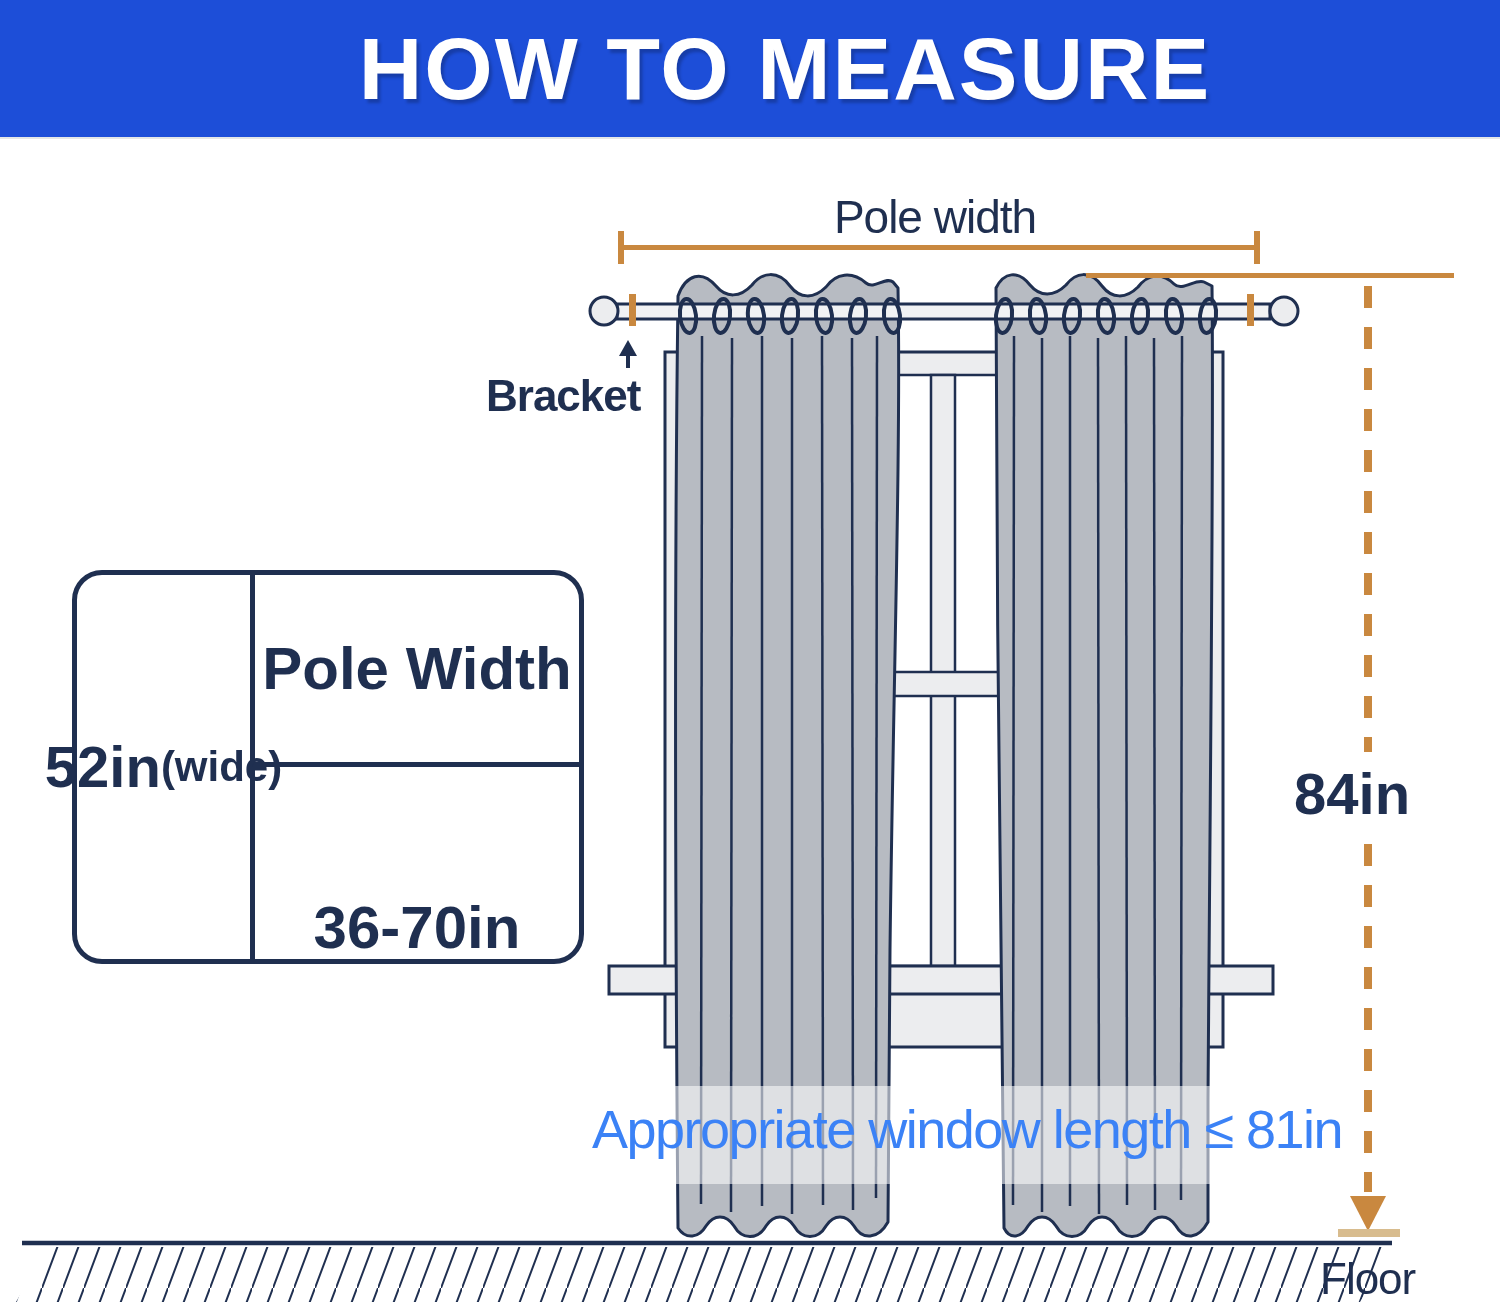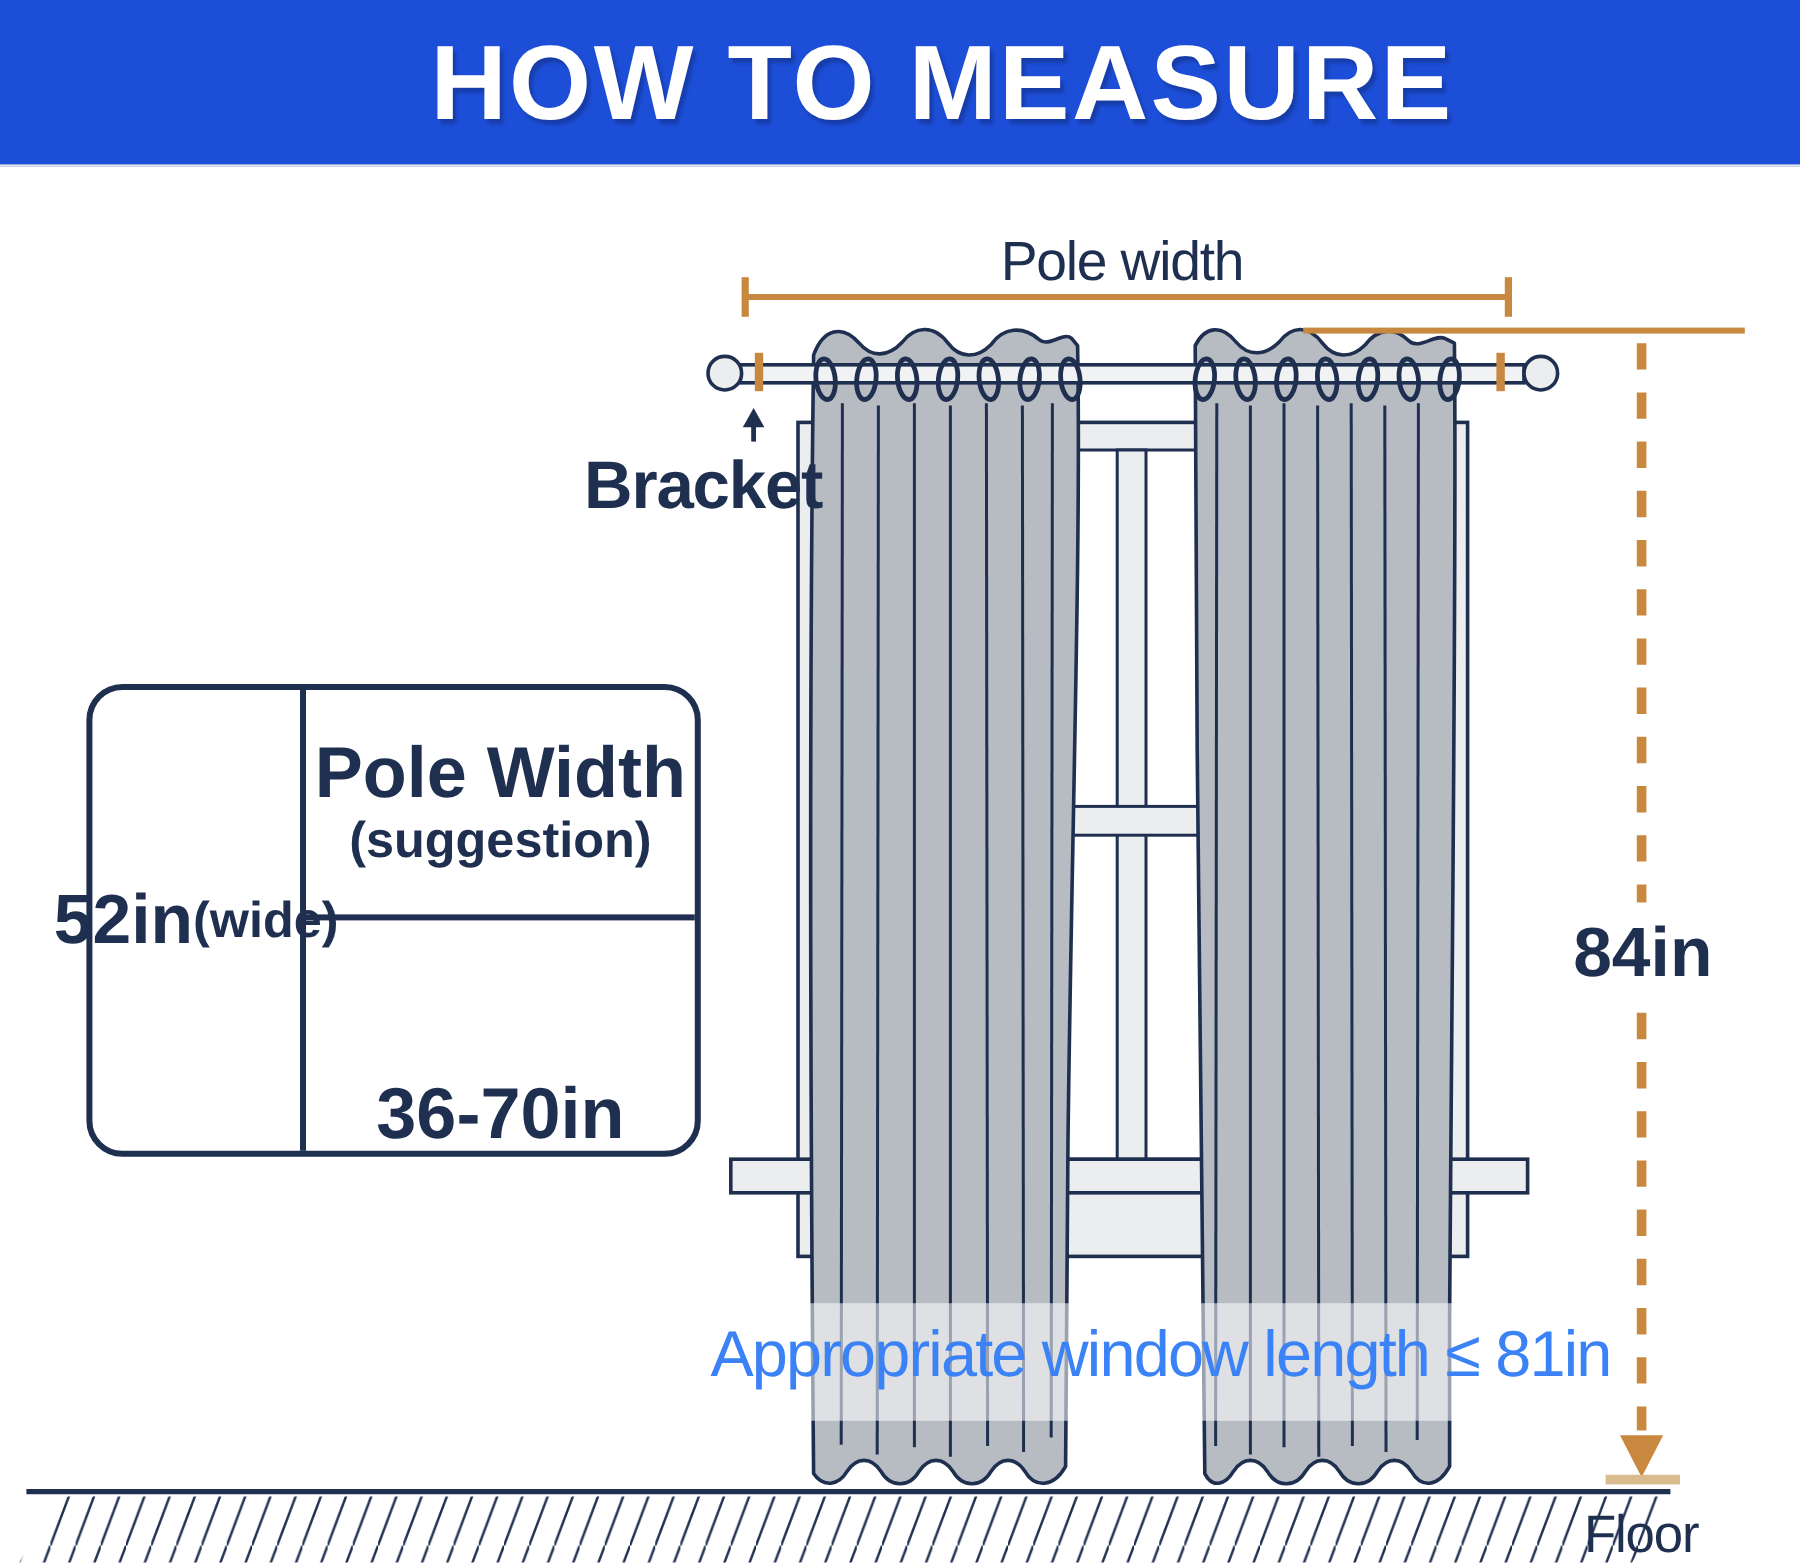--- a/index.html
+++ b/index.html
@@ -11,23 +11,23 @@
   .header{position:absolute;left:0;top:0;width:1500px;height:137px;
           background:#1d4ed8;border-bottom:2px solid #e4e7e7;}
   .header-title{position:absolute;left:70px;right:0;top:0;height:137px;
           line-height:137px;text-align:center;color:#ffffff;font-size:88px;
           font-weight:700;letter-spacing:2px;
           text-shadow:3px 4px 3px rgba(0,0,0,0.22);}
 
   .lbl{position:absolute;white-space:nowrap;}
   .pole-width-label{left:785px;top:190px;width:300px;text-align:center;
           font-size:46px;letter-spacing:-1px;}
-  .bracket-label{left:486px;top:371px;width:200px;text-align:center;
-          font-size:56px;font-weight:600;letter-spacing:-1px;}
-  .dim-84{left:1294px;top:760px;width:150px;text-align:center;
+  .bracket-label{left:486px;top:371px;width:200px;text-align:left;
+          font-size:44px;font-weight:600;letter-spacing:-1px;}
+  .dim-84{left:1294px;top:760px;width:150px;text-align:left;
           font-size:58px;font-weight:700;}
   .window-length-note{left:592px;top:1098px;width:720px;text-align:center;
           font-size:54px;color:#3b82f6;letter-spacing:-1.5px;}
   .floor-label{left:1320px;top:1254px;width:160px;text-align:left;
           font-size:44px;letter-spacing:-1px;}
   .deviation-note{left:68px;top:995px;font-size:33px;letter-spacing:-0.5px;}
   .deviation-note .line{height:52px;line-height:52px;}
 
   .size-table{position:absolute;left:72px;top:570px;width:512px;height:394px;
           border:5px solid #1F2F50;border-radius:30px;background:#ffffff;
@@ -170,21 +170,20 @@
   </div>
 
   <div class="size-table">
     <div class="cell-left">
       <div class="t-big">52in</div>
       <div class="t-sub">(wide)</div>
     </div>
     <div class="col-right">
       <div class="cell-top">
         <div class="t-bigger">Pole Width</div>
-        <div class="t-sub">(suggestion)</div>
       </div>
       <div class="cell-bottom">
         <div class="t-bigger">36-70in</div>
       </div>
     </div>
   </div>
 
 </div>
 
 </body></html>

